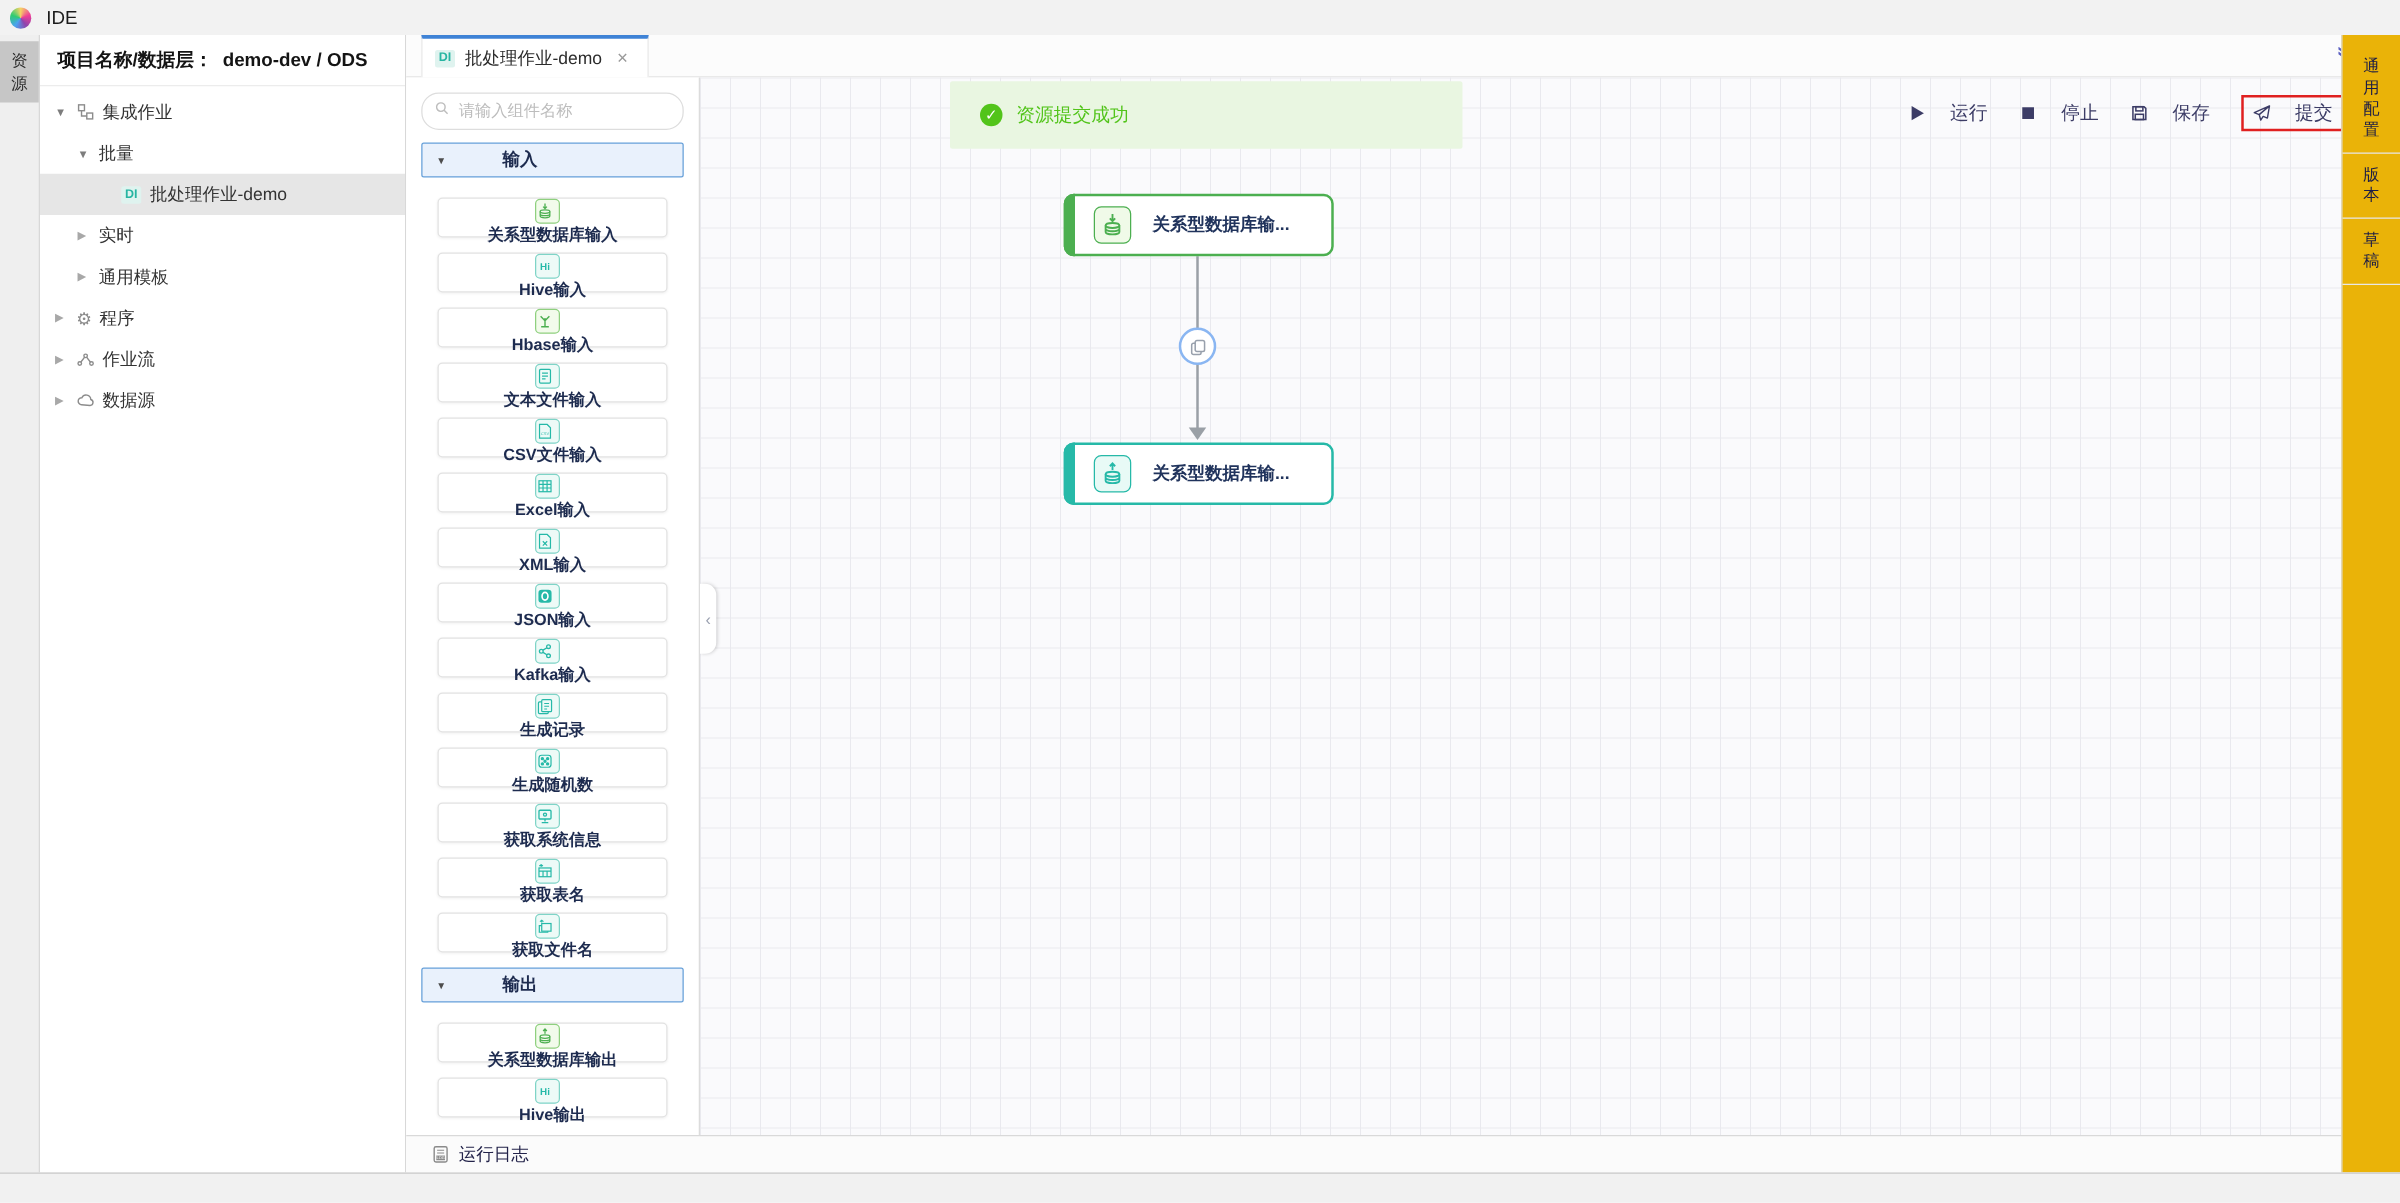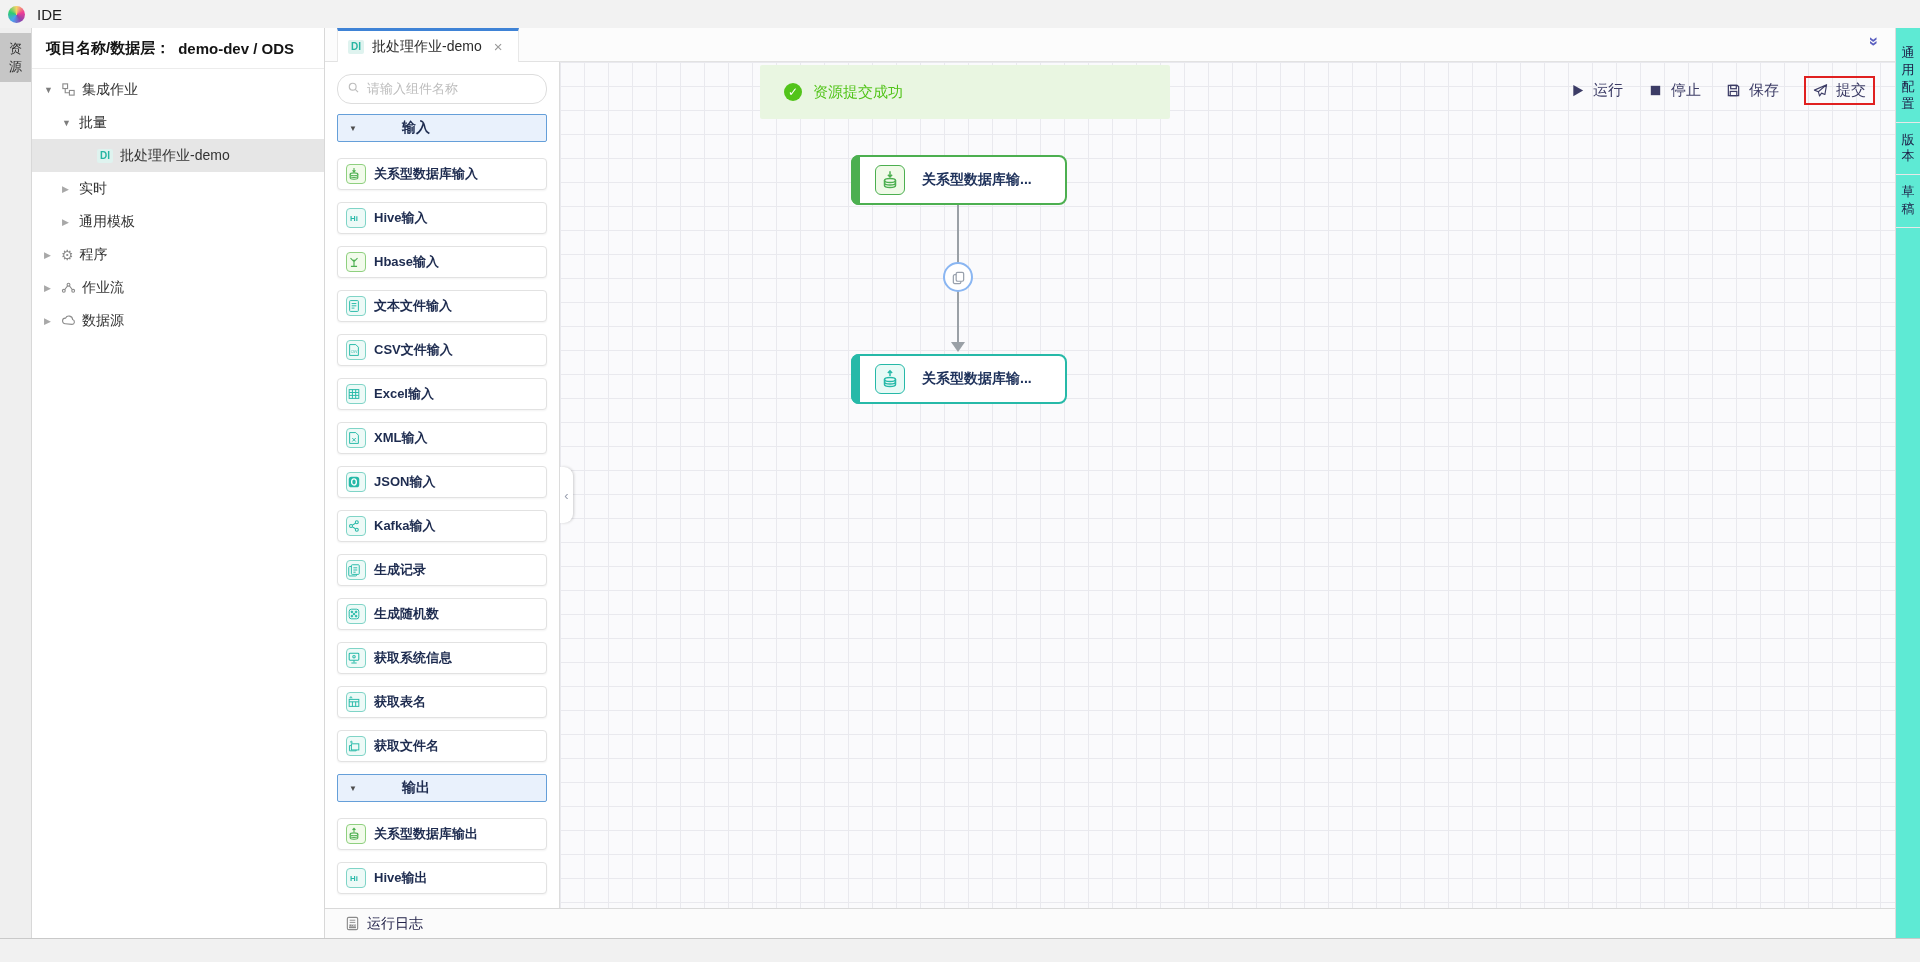--- a/index.html
+++ b/index.html
@@ -57,42 +57,42 @@
   
   #palette{position:absolute;left:0;top:34px;width:235px;height:846px;background:#fff;
       border-right:1px solid #dcdcdc;box-sizing:border-box;overflow:hidden;}
   .pal-search{margin:12px 12px 10px;height:30px;border:1px solid #ddd;border-radius:14px;
       display:flex;align-items:center;padding:0 9px;box-sizing:border-box;}
   .pal-search .ph{margin-left:7px;font-size:13px;color:#bdbdbd;}
   .section-h{margin:0 12px 16px;height:28px;background:#e9f1fc;border:1px solid #659fd9;border-radius:2px;
       display:flex;align-items:center;padding:0 11px;box-sizing:border-box;cursor:pointer;}
   .section-h .arr{font-size:8px;color:#4d4d4d;margin-right:15px;}
   .section-h .slabel{font-size:14px;font-weight:bold;color:#1d2b4f;margin-left:30px;}
-  .pitem{margin:0 12px 12px;height:32px;border:1px solid #e2e2e2;border-radius:4px;background:#fff;
+  .pitem{margin:0 25px 12px;height:32px;border:1px solid #e2e2e2;border-radius:4px;background:#fff;
       display:flex;align-items:center;padding:0 8px;box-sizing:border-box;cursor:grab;
-      box-shadow:0 1px 2px rgba(0,0,0,.05);}
+      box-shadow:0 1px 2px rgba(0,0,0,.05);flex-direction:column;}
   .pitem .plabel{font-size:13px;font-weight:bold;color:#1d2b4f;white-space:nowrap;}
   .picon{width:20px;height:20px;border:1px solid;border-radius:4px;margin-right:8px;box-sizing:border-box;
       display:flex;align-items:center;flex:0 0 20px;}
   .picon svg{width:14px;height:14px;display:block;}
   .tint-green{color:var(--green);background:#f2fbeb;border-color:#8fd07f;}
   .tint-teal{color:var(--teal);background:#edfaf7;border-color:#7fd4c7;}
 
   
   #canvas{position:absolute;left:235px;top:34px;width:1335px;height:846px;background:#fafafc;
       background-image:linear-gradient(#e9e9ee 1px,transparent 1px),
                        linear-gradient(90deg,#e9e9ee 1px,transparent 1px);
       background-size:24px 24px;overflow:hidden;}
   .banner{position:absolute;left:200px;top:3px;width:410px;height:54px;background:#e9f6e1;border-radius:2px;
       display:flex;align-items:center;padding-left:24px;box-sizing:border-box;}
   .banner-check{width:18px;height:18px;border-radius:50%;background:var(--success);color:#fff;
       font-size:12px;display:flex;align-items:center;justify-content:center;margin-right:11px;}
   .banner-text{color:var(--success);font-size:15px;}
   .canvas-toolbar{position:absolute;top:14px;right:20px;display:flex;align-items:center;gap:25px;}
-  .tbtn{display:flex;align-items:center;gap:8px;color:#3c3c66;font-size:15px;cursor:pointer;}
+  .tbtn{display:flex;align-items:center;gap:19px;color:#3c3c66;font-size:15px;cursor:pointer;}
   .tbtn svg{width:15px;height:15px;display:block;}
   .tbtn.highlight{border:2px solid var(--red);padding:3px 7px;justify-content:space-between;}
   .node{position:absolute;width:216px;height:50px;background:#fff;border:2px solid;border-radius:8px;
       display:flex;align-items:center;padding-left:22px;box-sizing:border-box;gap:17px;cursor:pointer;}
   .node::before{content:"";position:absolute;left:-2px;top:-2px;bottom:-2px;width:9px;
       border-radius:8px 0 0 8px;}
   .node.green{border-color:var(--green);} .node.green::before{background:var(--green);}
   .node.teal{border-color:var(--teal);}  .node.teal::before{background:var(--teal);}
   .node-icon{width:30px;height:30px;border:1px solid;border-radius:6px;box-sizing:border-box;
       display:flex;align-items:center;justify-content:center;}
@@ -112,21 +112,21 @@
       justify-content:center;color:#9aa0b0;font-size:13px;cursor:pointer;}
 
   
   #logbar{position:absolute;left:0;bottom:0;width:100%;height:30px;background:#fbfbfb;
       border-top:1px solid #d9d9d9;display:flex;align-items:center;padding-left:20px;
       box-sizing:border-box;gap:7px;cursor:pointer;}
   #logbar svg{width:15px;height:15px;display:block;}
   .log-label{font-size:14px;color:#23234a;}
 
   
-  #right-rail{position:absolute;right:0;top:28px;width:25px;height:910px;background:#5eead4;
+  #right-rail{position:absolute;right:0;top:28px;width:47px;height:910px;background:#eab308;
       border-left:1px solid #ddd;box-sizing:border-box;padding-top:8px;}
   .rr-item{padding:9px 0;border-bottom:1px solid #e8e8e8;cursor:pointer;}
   .rr-item .vtext{width:14px;font-size:13px;color:#1d1d46;line-height:1.3;}
 
   
   #footer{position:absolute;left:0;top:938px;width:1920px;height:24px;background:#f1f1f1;
       border-top:1px solid #c9c9c9;box-sizing:border-box;}
 </style>
 </head>
 <body>

